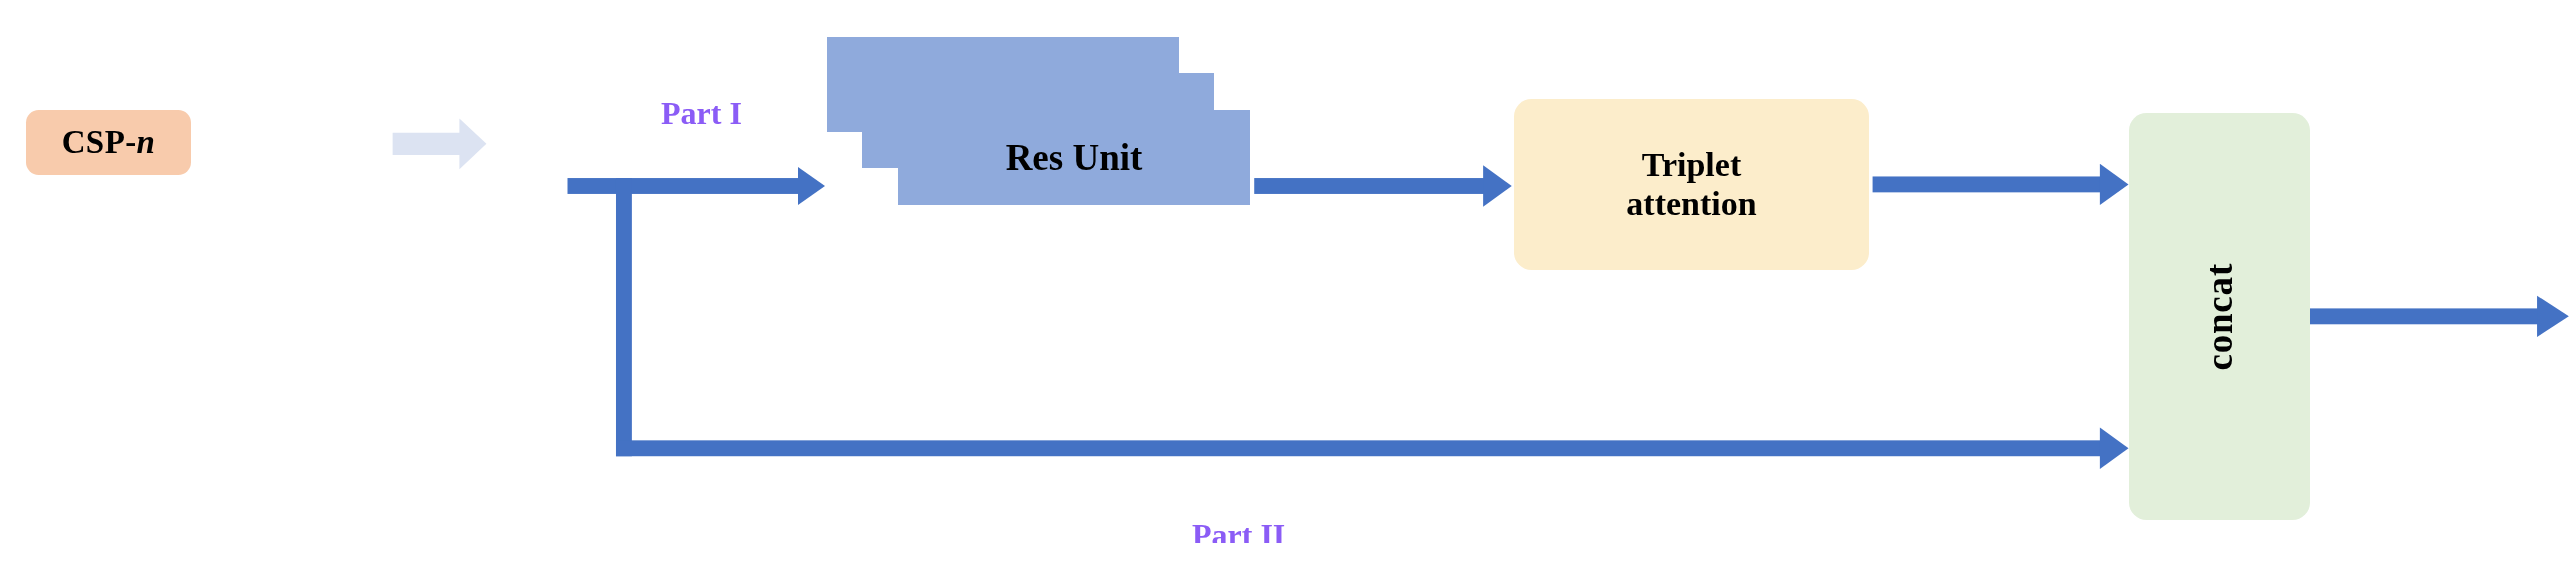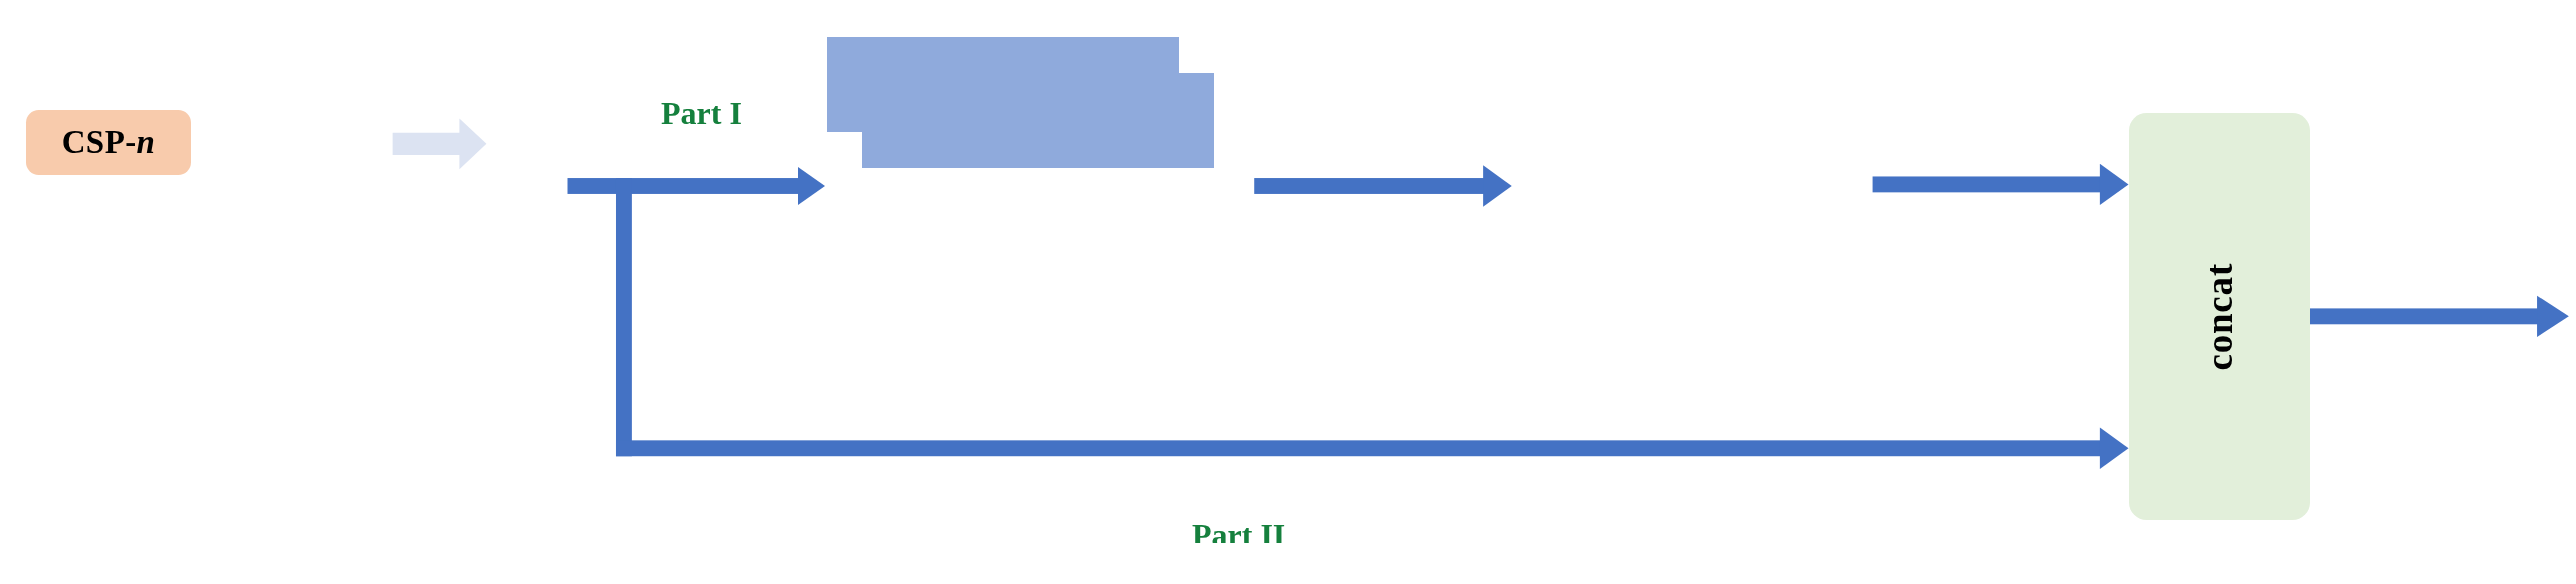--- a/index.html
+++ b/index.html
@@ -88,21 +88,21 @@
     font-size: 37px;
     font-weight: bold;
     letter-spacing: 0.8px;
     white-space: nowrap;
   }
 
   
   .label {
     position: absolute;
     font-weight: bold;
-    color: #15803d;
+    color: #8b5cf6;
     white-space: nowrap;
   }
   #label-part1 { left: 661px;  top: 95px; font-size: 32px; }
   #label-part2 { left: 1192px; top: 517px; font-size: 32px; }
 
   
   #wires {
     position: absolute;
     left: 0; top: 0;
     width: 2576px;
@@ -157,21 +157,28 @@
   <div class="box" id="csp-box">
     <span>
       <span>CSP-</span><span class="ital">n</span>
     </span>
   </div>
 
   <div class="label" id="label-part1">Part I</div>
 
   <div class="res-card" id="res-back"></div>
   <div class="res-card" id="res-mid"></div>
+  <div class="res-card" id="res-front">
+    <span>Res Unit</span>
+  </div>
 
+  <div class="box" id="triplet-box">
+    <span class="ln">Triplet</span>
+    <span class="ln">attention</span>
+  </div>
 
   <div class="box" id="concat-box">
     <span class="vtxt">concat</span>
   </div>
 
   <div class="label" id="label-part2">Part II</div>
 
 </div>
 
 

